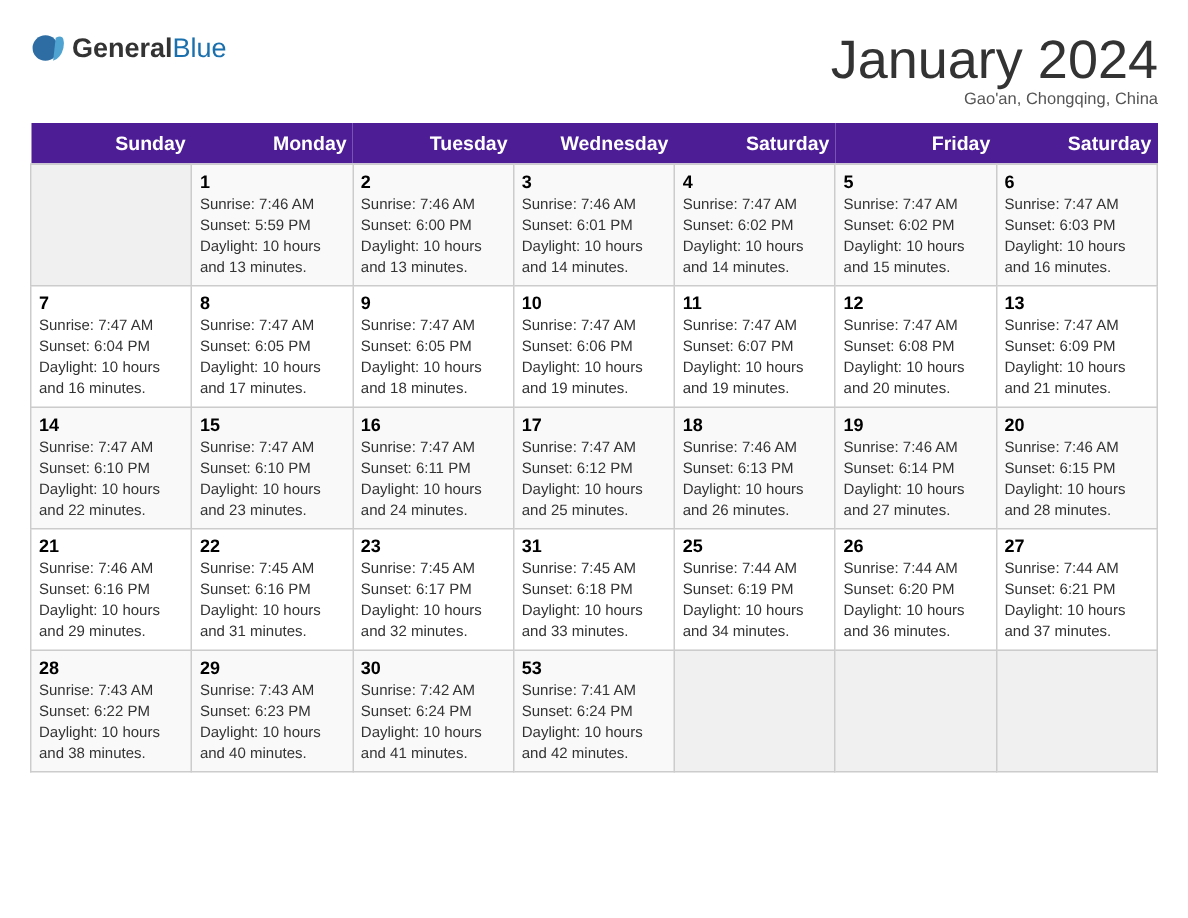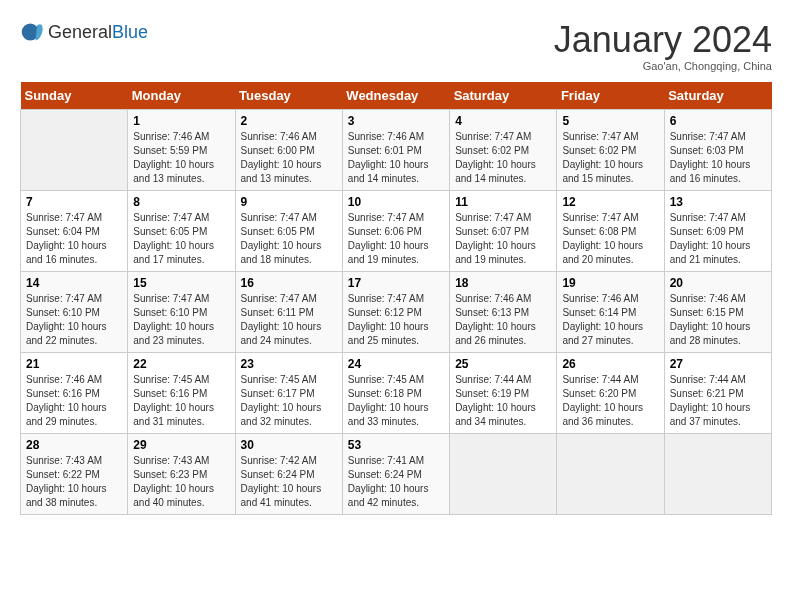--- a/index.html
+++ b/index.html
@@ -16,21 +16,21 @@
       align-items: flex-start;
       margin-bottom: 10px;
     }
     .logo {
       display: flex;
       align-items: center;
       gap: 4px;
     }
     .logo-text-general {
       font-size: 18px;
-      font-weight: normal;
+      font-weight: bold;
       color: #333;
     }
     .logo-text-blue {
       font-size: 18px;
       font-weight: normal;
       color: #1a6fad;
     }
     .logo-icon {
       width: 24px;
       height: 24px;
@@ -47,24 +47,24 @@
     .location-title {
       font-size: 11px;
       color: #555;
     }
     table {
       width: 100%;
       border-collapse: collapse;
       font-size: 10.5px;
     }
     thead tr th {
-      background-color: #c2410c;
+      background-color: #4c1d95;
       color: #fff;
       padding: 6px 4px;
-      text-align: left;
+      text-align: right;
       font-size: 13px;
       font-weight: bold;
     }
     tbody tr td {
       border: 1px solid #ccc;
       vertical-align: top;
       padding: 4px 5px;
       width: 14.28%;
       min-height: 80px;
     }
@@ -215,21 +215,21 @@
         </td>
         <td>
           <span class="day-number">22</span>
           <div class="day-info">Sunrise: 7:45 AM<br>Sunset: 6:16 PM<br>Daylight: 10 hours and 31 minutes.</div>
         </td>
         <td>
           <span class="day-number">23</span>
           <div class="day-info">Sunrise: 7:45 AM<br>Sunset: 6:17 PM<br>Daylight: 10 hours and 32 minutes.</div>
         </td>
         <td>
-          <span class="day-number">24</span>
+          <span class="day-number">31</span>
           <div class="day-info">Sunrise: 7:45 AM<br>Sunset: 6:18 PM<br>Daylight: 10 hours and 33 minutes.</div>
         </td>
         <td>
           <span class="day-number">25</span>
           <div class="day-info">Sunrise: 7:44 AM<br>Sunset: 6:19 PM<br>Daylight: 10 hours and 34 minutes.</div>
         </td>
         <td>
           <span class="day-number">26</span>
           <div class="day-info">Sunrise: 7:44 AM<br>Sunset: 6:20 PM<br>Daylight: 10 hours and 36 minutes.</div>
         </td>

